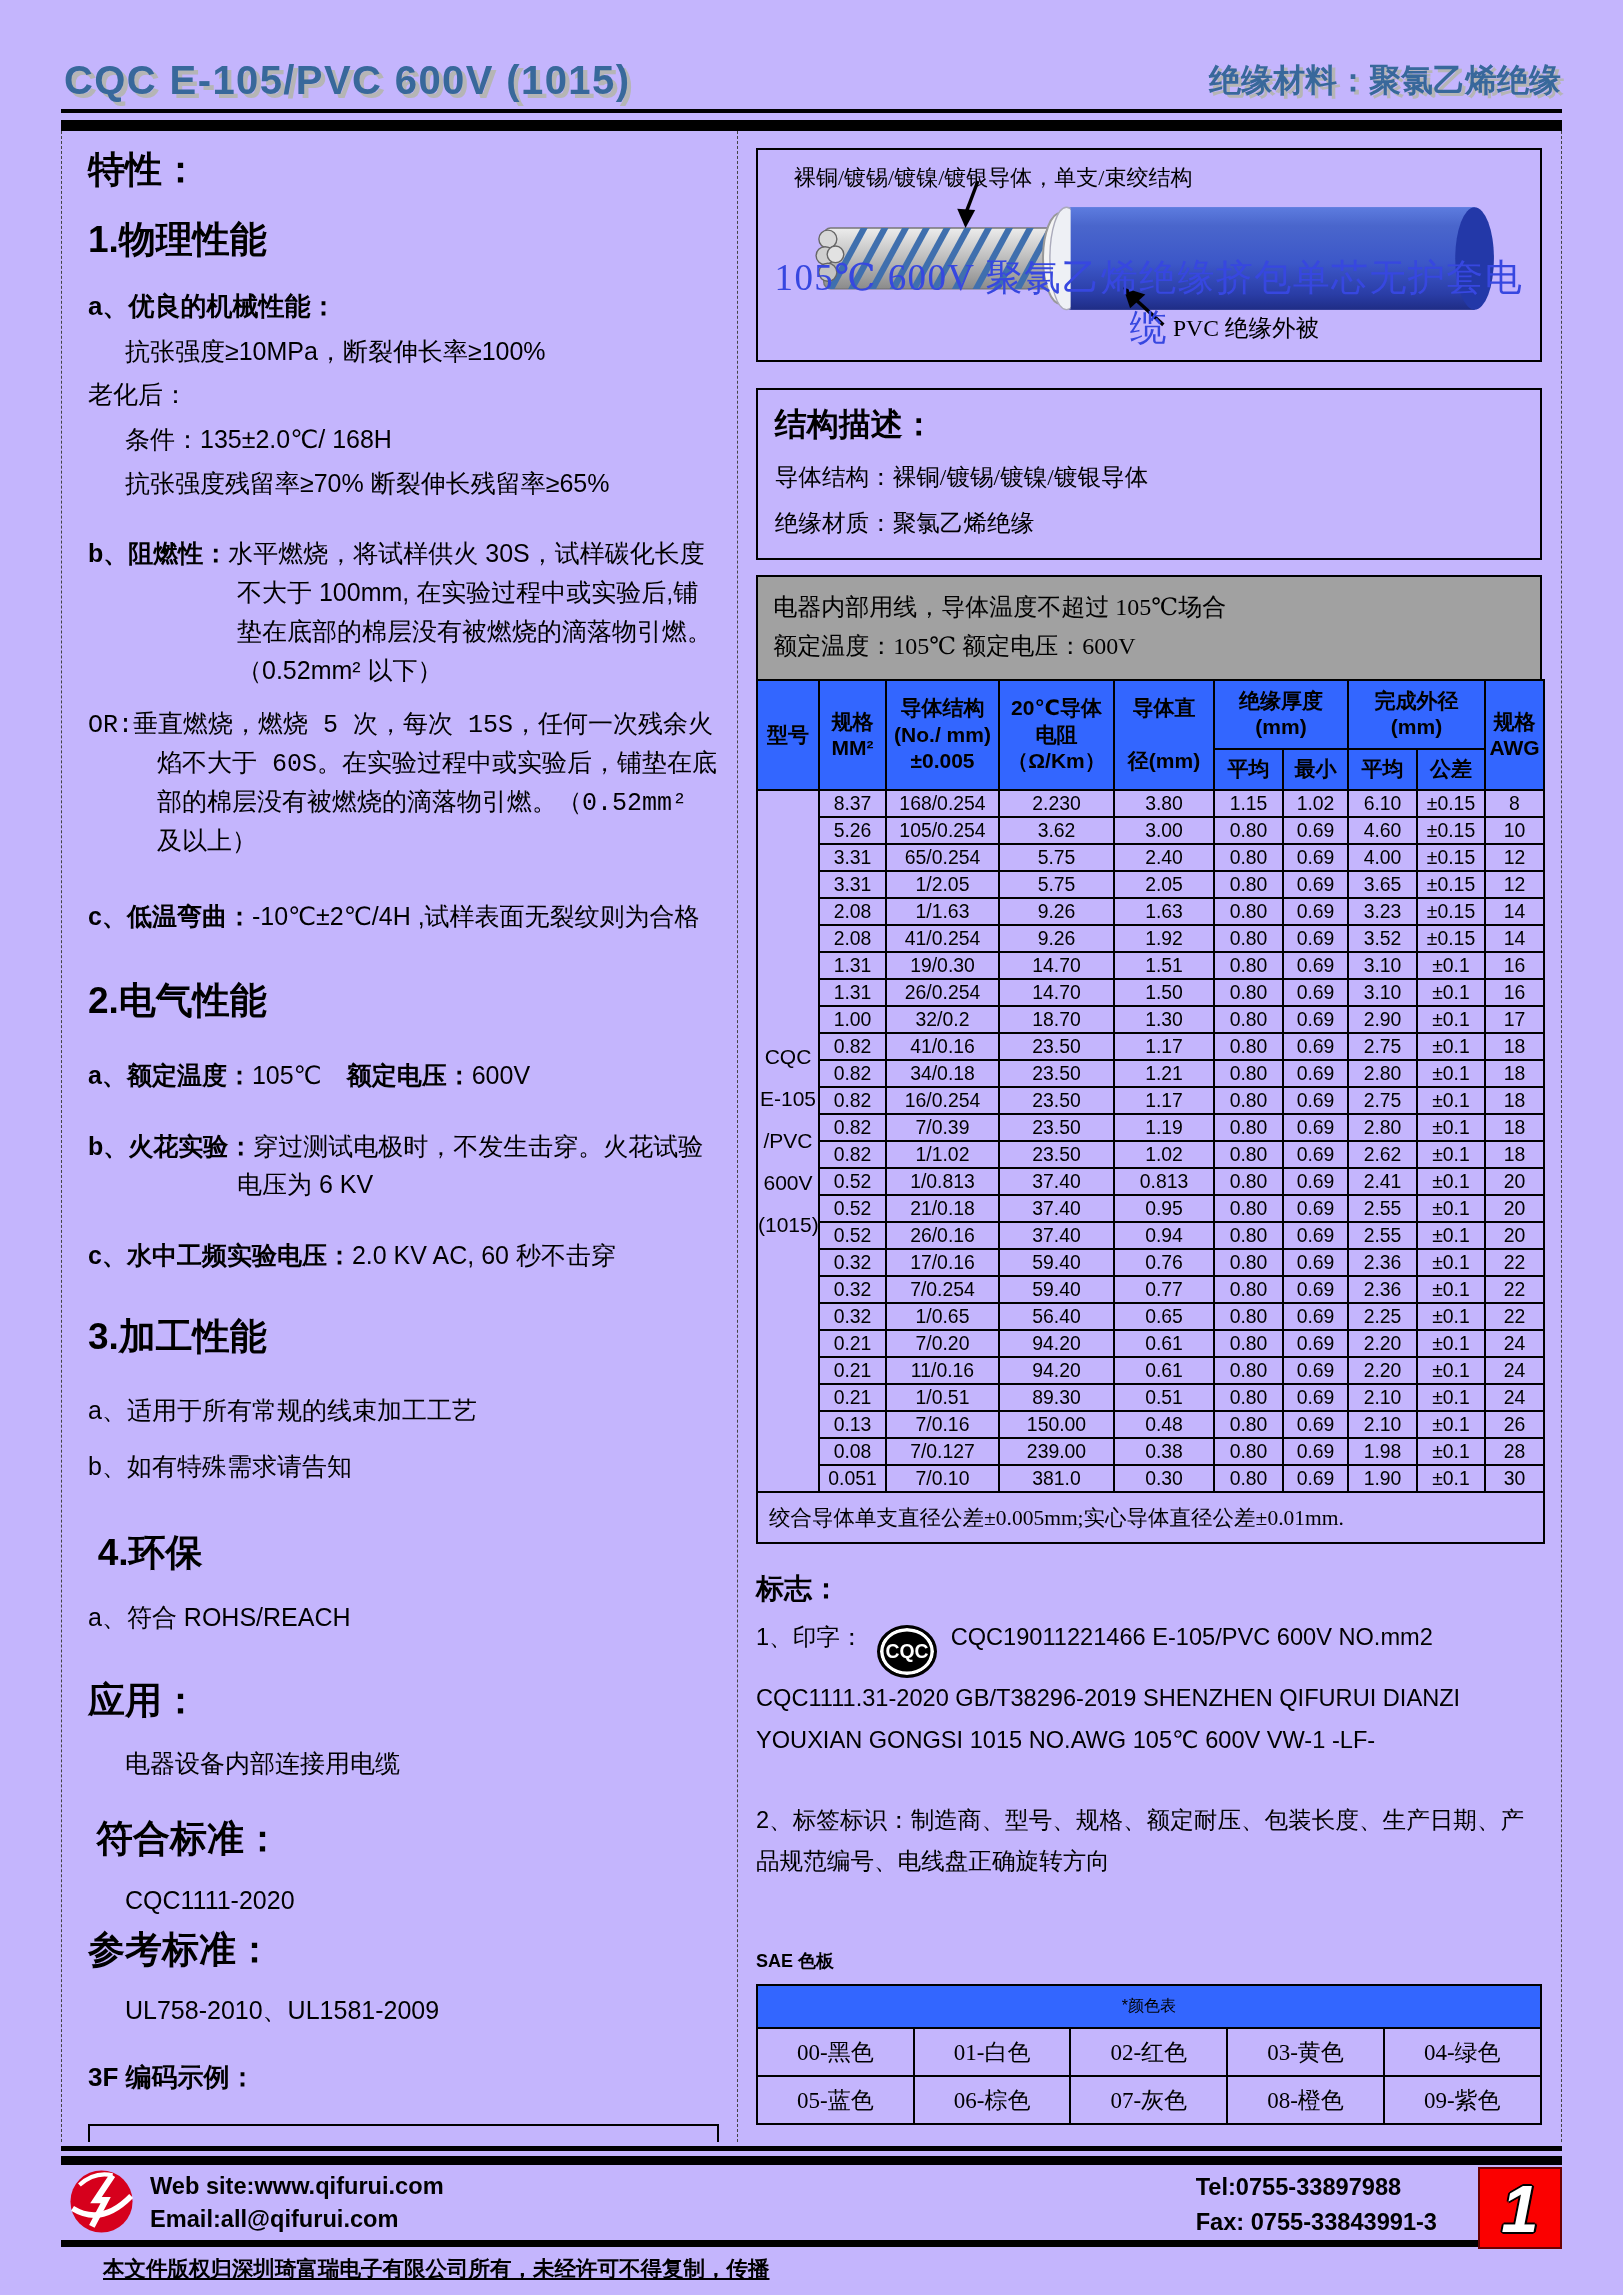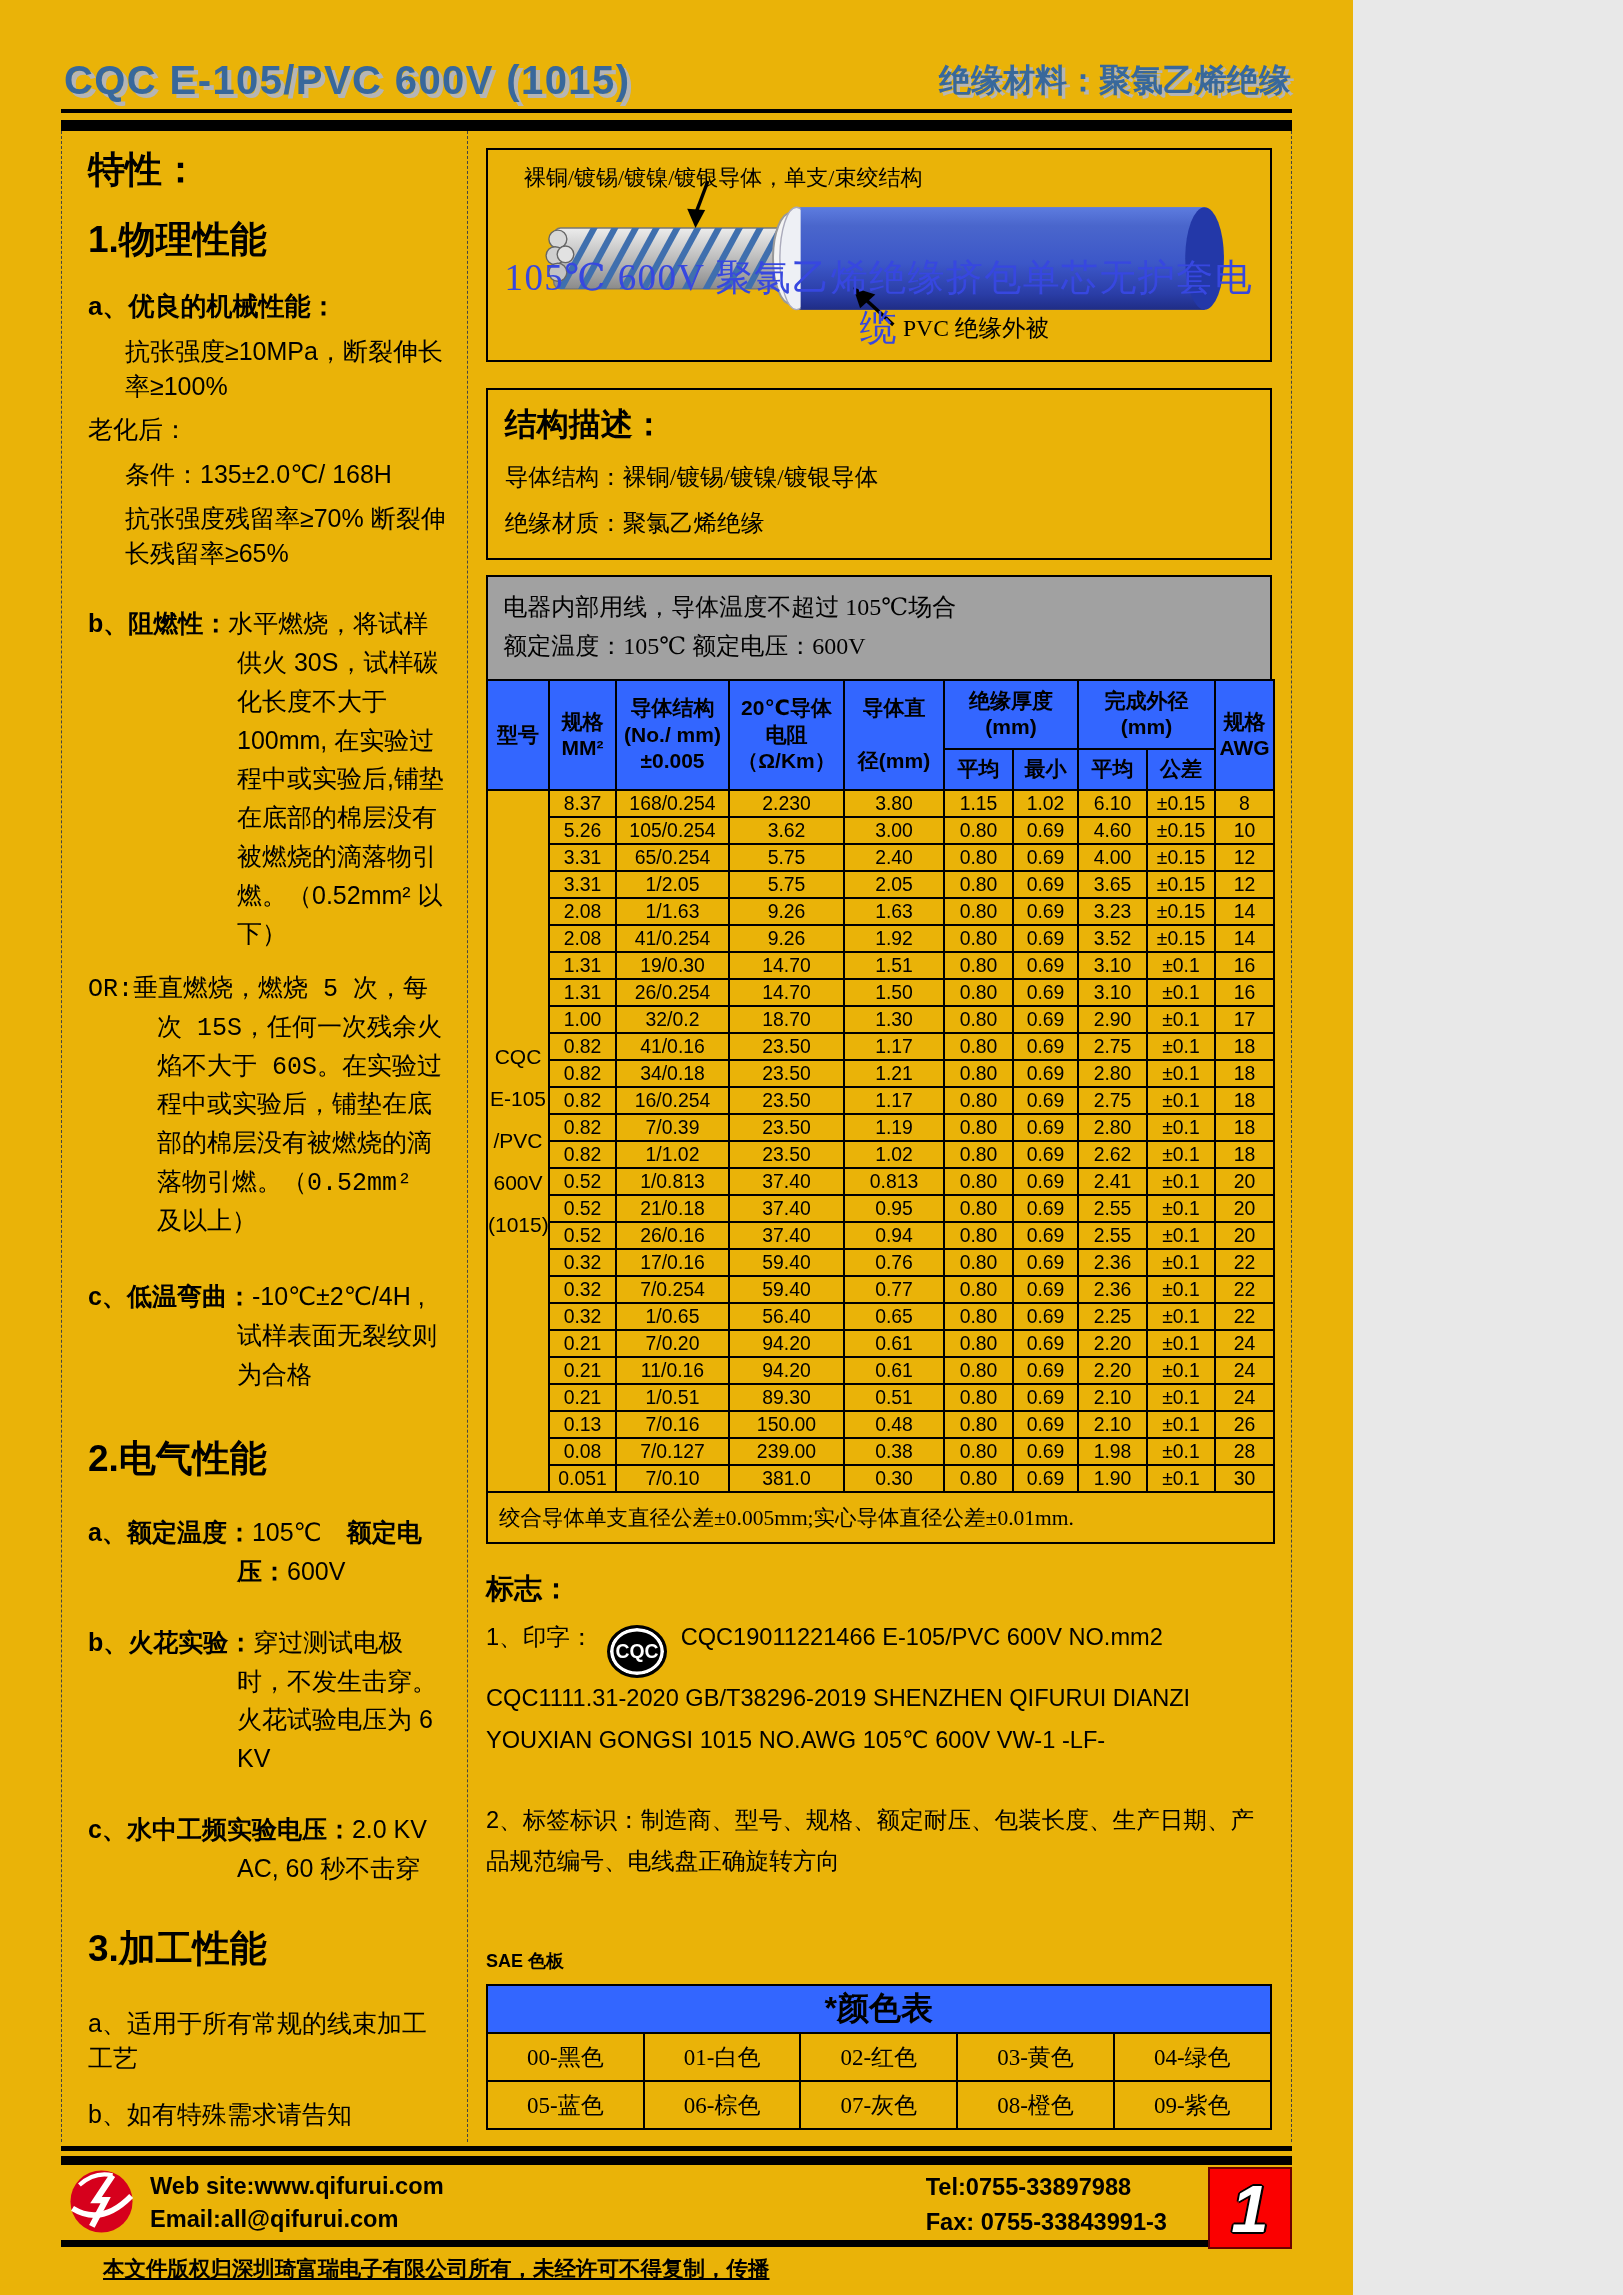--- a/index.html
+++ b/index.html
@@ -1,16 +1,16 @@
 <!DOCTYPE html>
 <html style="font-size:11px"><head>
 <meta charset="utf-8">
 <style>
   html,body{margin:0;padding:0;background:#e8e8e8;}
-  .page{width:1353px;height:2295px;background:#eab308;position:relative;overflow:hidden;
+  .page{width:1623px;height:2295px;background:#c4b5fd;position:relative;overflow:hidden;
         font-family:"Liberation Sans","DejaVu Sans",sans-serif;color:#000;}
   
   .hdr{display:flex;justify-content:space-between;align-items:flex-end;padding:58px 62px 5.6px 64px;}
   .hdr-left{font-size:40px;font-weight:bold;color:#38689b;letter-spacing:1.4px;text-shadow:4.2px 3.5px 0 #b5b5b5;}
   .hdr-right{font-size:32px;font-weight:bold;color:#38689b;text-shadow:3.5px 2.8px 0 #b5b5b5;}
   .rule{margin:0 61px;}
   .rule .r1{height:4.9px;background:#000;}
   .rule .r2{height:6.2px;}
   .rule .r3{height:11.8px;background:#000;}
   
@@ -56,21 +56,21 @@
   .marks{margin-top:26px;}
   .marks-t{font-size:28px;font-weight:bold;margin:0;}
   .m1{font-size:23.6px;line-height:1.75;margin:9.7px 0 0;}
   .m2{font-size:23.6px;line-height:1.75;margin:39px 0 0;}
   .badge{display:inline-flex;align-items:center;justify-content:center;width:54px;height:47px;border-radius:50%;
          background:#000;color:#fff;font-weight:bold;font-size:19.4px;border:3.5px solid #000;
          box-shadow:inset 0 0 0 3.5px #fff;vertical-align:-12.5px;margin:0 7px;}
   
   .saeL{font-size:18px;font-weight:bold;margin:67px 0 0;}
   table.sae{width:100%;border-collapse:collapse;margin-top:11px;}
-  .sae th{background:#3366ff;border:2.1px solid #000;height:39px;font-size:32px;font-weight:bold;}
+  .sae th{background:#3366ff;border:2.1px solid #000;height:39px;font-size:16px;font-weight:normal;}
   .sae td{border:2.1px solid #000;height:44px;text-align:center;font-size:23px;font-family:"Liberation Serif","DejaVu Serif",serif;}
   
   .footer{position:absolute;left:0;right:0;bottom:12.5px;}
   .f-rule{margin:0 61px;}
   .f-rule .r1{height:4.2px;background:#000;}
   .f-rule .r2{height:4.9px;}
   .f-rule .r3{height:9px;background:#000;}
   .f-strip{position:relative;margin:0 61px;height:75px;}
   .f-logo{position:absolute;left:5.6px;top:2.8px;width:69px;height:69px;}
   .f-texts{position:absolute;left:89px;top:5.6px;font-size:23.6px;font-weight:bold;line-height:1.4;}

